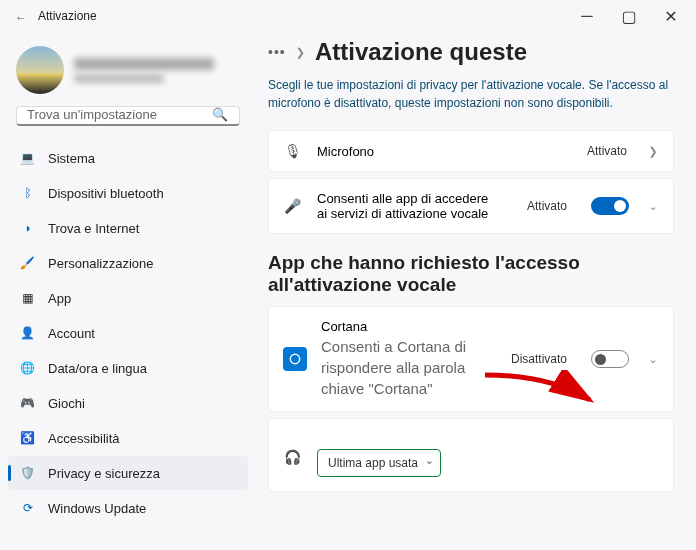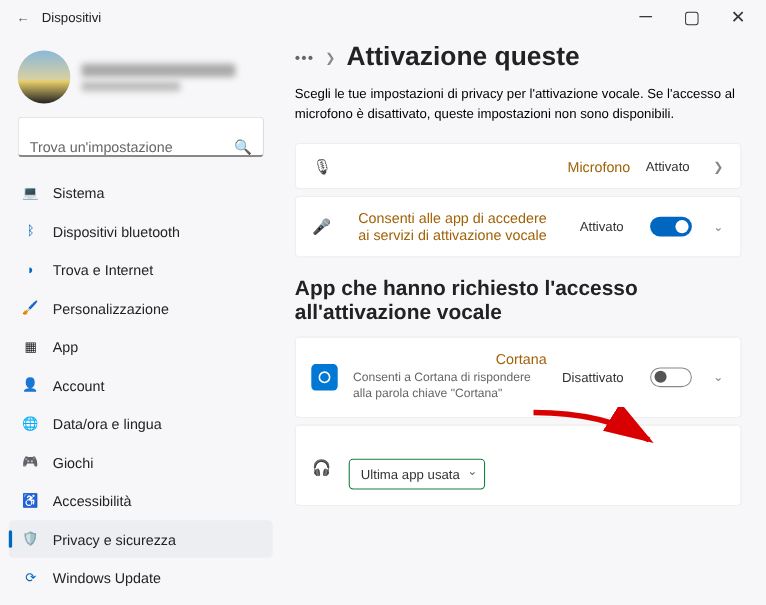--- a/index.html
+++ b/index.html
@@ -8,58 +8,58 @@
 .titlebar .back { width: 34px; text-align: center; color: #555; font-size: 12px; }
 .titlebar .title { font-size: 12px; color: #222; }
 .titlebar .spacer { flex: 1; }
 .titlebar .wbtn { width: 42px; height: 28px; display: flex; align-items: center; justify-content: center; color: #333; }
 .container { display: flex; height: calc(550px - 32px); }
 .sidebar { width: 256px; padding: 8px 6px 0 6px; display: flex; flex-direction: column; }
 .profile { display: flex; align-items: center; gap: 10px; padding: 6px 10px 12px 10px; }
 .avatar { width: 48px; height: 48px; border-radius: 50%; background: linear-gradient(to bottom, #8ab8d8 0%, #d9d0a0 55%, #e7cf6a 58%, #222 100%); }
 .profile .pname { width: 140px; height: 12px; background: #aaa; border-radius: 3px; filter: blur(3px); margin-bottom: 4px; }
 .profile .pmail { width: 90px; height: 9px; background: #bbb; border-radius: 3px; filter: blur(3px); }
-.searchbox { display: flex; align-items: flex-end; background: #fff; border: 1px solid #ddd; border-bottom: 2px solid #888; border-radius: 4px; height: 37px; margin: 0 10px 14px 10px; padding: 0 10px; justify-content: space-between; }
+.searchbox { display: flex; align-items: flex-start; background: #fff; border: 1px solid #ddd; border-bottom: 2px solid #888; border-radius: 4px; height: 20px; margin: 0 10px 14px 10px; padding: 0 10px; justify-content: space-between; }
 .searchbox span { font-size: 13px; color: #666; }
 .nav { overflow-y: auto; flex: 1; }
 .nav-item { display: flex; align-items: center; gap: 12px; height: 34px; padding: 0 12px; border-radius: 4px; color: #222; font-size: 13px; cursor: pointer; position: relative; margin: 1px 2px; }
 .nav-item.active { background: #eceef1; }
 .nav-item.active::before { content: ""; position: absolute; left: 0; top: 9px; bottom: 9px; width: 3px; background: #0067c0; border-radius: 2px; }
 .nav-item .nicon { width: 16px; height: 16px; display: flex; align-items: center; justify-content: center; font-size: 12px; }
 .main { flex: 1; padding: 6px 22px 0 12px; overflow-y: auto; }
 .crumbs { display: flex; align-items: center; gap: 10px; margin-bottom: 6px; }
 .crumbs .dots { color: #666; letter-spacing: 1px; font-size: 14px; }
 .crumbs .chev { color: #888; font-size: 11px; }
 .crumbs h1 { font-size: 24px; font-weight: 600; color: #222; }
-.desc { font-size: 12px; color: #000000; line-height: 1.5; margin: 10px 0 18px 0; }
+.desc { font-size: 12px; color: #0c4a6e; line-height: 1.5; margin: 10px 0 18px 0; }
 .card { background: #fff; border: 1px solid #eee; border-radius: 4px; padding: 12px 14px; margin-bottom: 6px; display: flex; align-items: center; gap: 14px; }
 .card .cicon { width: 20px; text-align: center; color: #444; font-size: 14px; }
 .card .ctext { flex: 1; }
-.card .ctitle { font-size: 13px; color: #a16207; text-align: right; }
-.card .csub { font-size: 11px; color: #666; line-height: 1.4; margin-top: 2px; }
+.card .ctitle { font-size: 13px; color: #000000; }
+.card .csub { font-size: 15px; color: #666; line-height: 1.4; margin-top: 2px; }
 .card .cstatus { font-size: 12px; color: #333; margin-right: 6px; }
 .card .cchev { color: #888; font-size: 11px; width: 12px; text-align: center; }
 .toggle { width: 38px; height: 18px; border-radius: 10px; position: relative; margin: 0 4px; }
 .toggle.on { background: #0067c0; }
 .toggle.on::after { content: ""; position: absolute; right: 3px; top: 3px; width: 12px; height: 12px; background: #fff; border-radius: 50%; }
 .toggle.off { background: #fff; border: 1px solid #888; }
 .toggle.off::after { content: ""; position: absolute; left: 3px; top: 2.5px; width: 11px; height: 11px; background: #555; border-radius: 50%; }
 .section-title { font-size: 19px; font-weight: 600; color: #222; margin: 18px 0 10px 0; }
 .appicon { width: 24px; height: 24px; background: #0078d4; border-radius: 4px; display: flex; align-items: center; justify-content: center; }
 .appicon svg { width: 14px; height: 14px; }
 .dropdown { background: #fff; border: 1px solid #15803d; border-radius: 4px; font-size: 12px; padding: 6px 22px 6px 10px; position: relative; color: #333; }
 .dropdown::after { content: "⌄"; position: absolute; right: 6px; top: 4px; color: #666; font-size: 11px; }
 .arrow { position: absolute; left: 480px; top: 370px; pointer-events: none; }
 </style>
 </head>
 <body>
 
 <div class="titlebar">
   <div class="back">←</div>
-  <div class="title">Dispositivi</div>
+  <div class="title">Attivazione</div>
   <div class="spacer"></div>
   <div class="wbtn">─</div>
   <div class="wbtn">▢</div>
   <div class="wbtn">✕</div>
 </div>
 
 <div class="container">
   <div class="sidebar">
     <div class="profile">
       <div class="avatar"></div>

